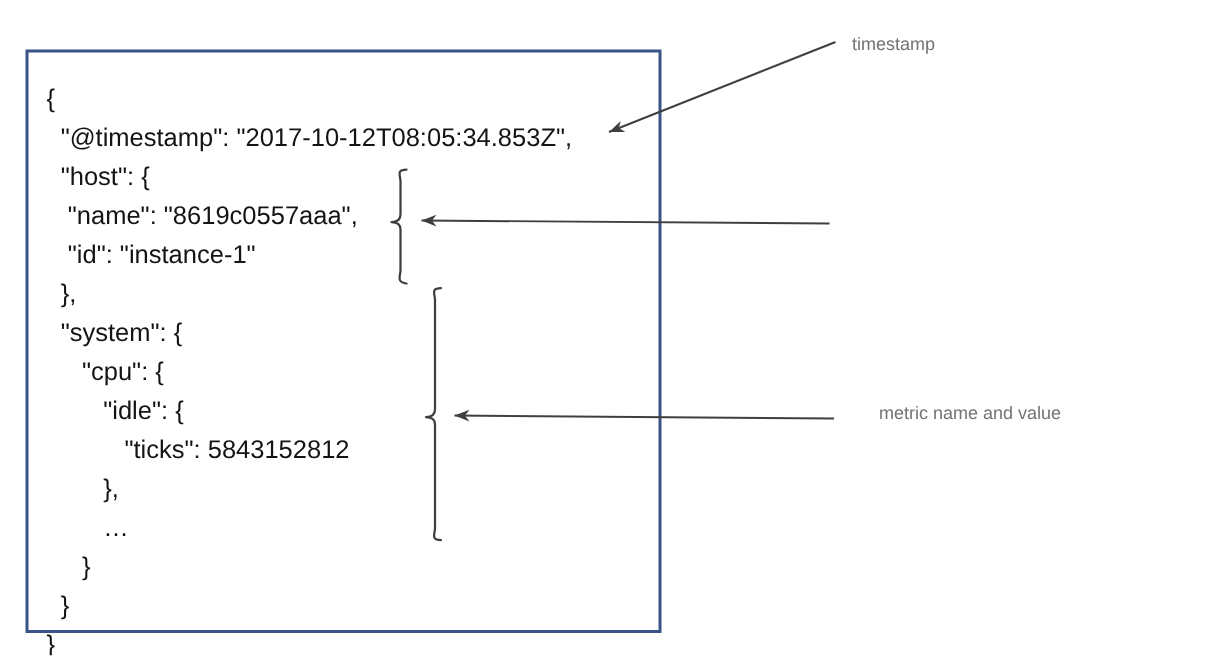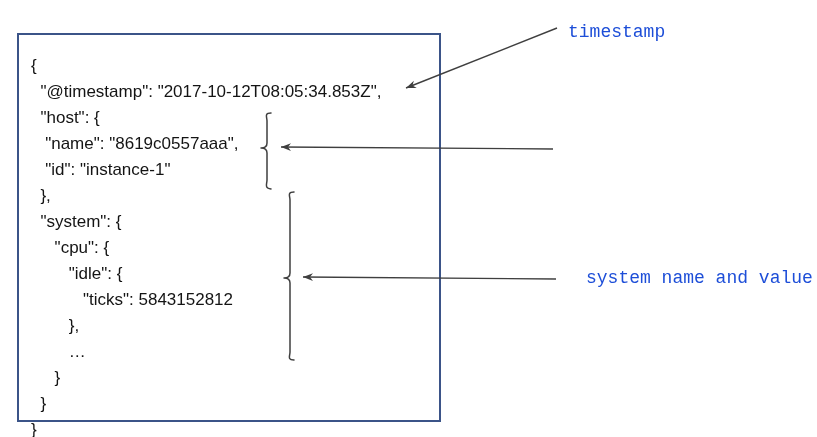--- a/index.html
+++ b/index.html
@@ -37,23 +37,23 @@
     font-size: 17px;
     line-height: 26px;
     color: #141414;
     white-space: pre;
     letter-spacing: 0px;
   }
 
   
   .anno-label {
     position: absolute;
-    font-family: Liberation Mono, monospace;
-    font-size: 18px;
-    color: #1d4ed8;
+    font-family: Liberation Sans, sans-serif;
+    font-size: 12px;
+    color: #737373;
     white-space: nowrap;
   }
   #label-timestamp { left: 568px; top: 22px; }
   #label-dimensions { left: 568px; top: 138px; }
   #label-metric   { left: 586px; top: 268px; }
 
   
   #overlay {
     position: absolute;
     left: 0;
@@ -82,21 +82,21 @@
         },
         …
      }
   }
 }</pre>
   </div>
 
   <div class="anno-label" id="label-timestamp">timestamp</div>
 
 
-  <div class="anno-label" id="label-metric">system name and value</div>
+  <div class="anno-label" id="label-metric">metric name and value</div>
 
   <svg id="overlay" viewBox="0 0 817 437">
     <defs>
       <marker id="ah" markerWidth="11" markerHeight="9" refX="10" refY="4.5" orient="auto" markerUnits="userSpaceOnUse">
         <path d="M10,4.5 L0,0.6 L3,4.5 L0,8.4 Z" fill="#3f3f3f"></path>
       </marker>
     </defs>
 
     <line x1="557" y1="28" x2="406" y2="88" stroke="#3f3f3f" stroke-width="1.4" marker-end="url(#ah)"></line>
 

